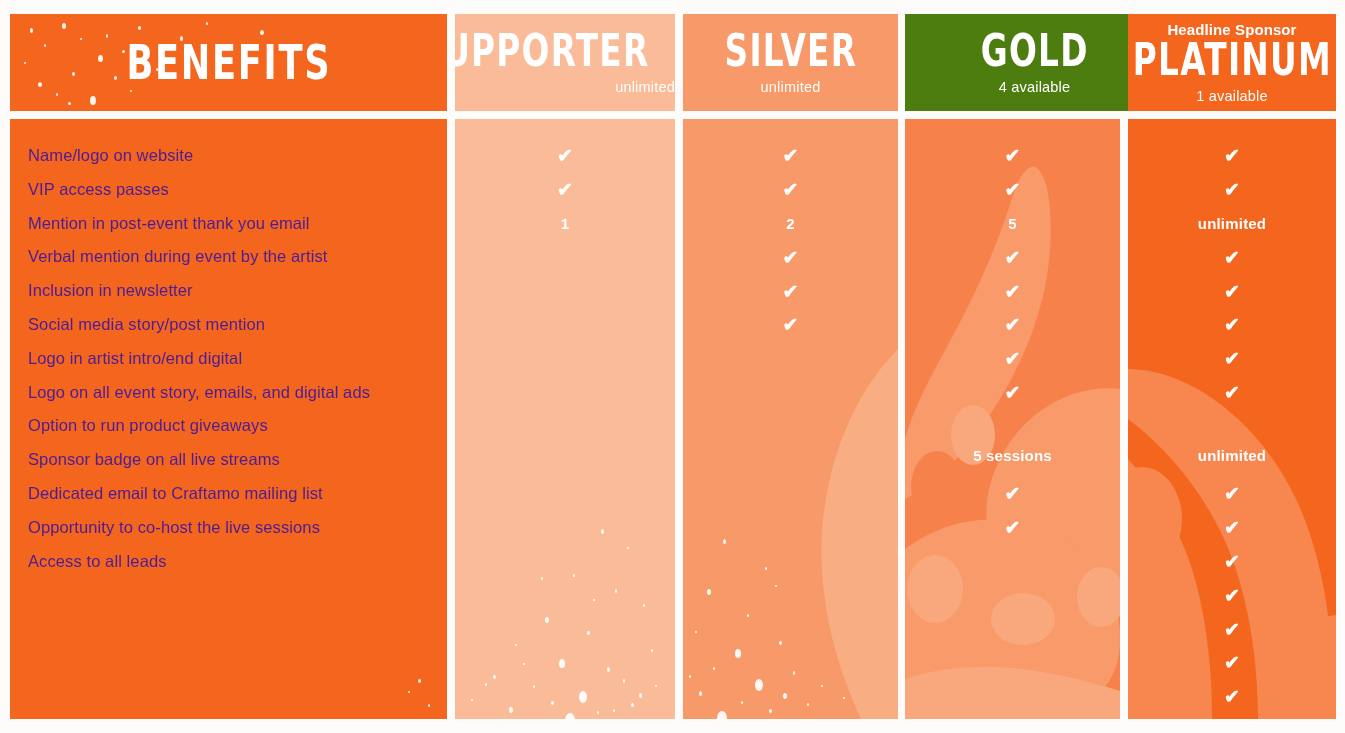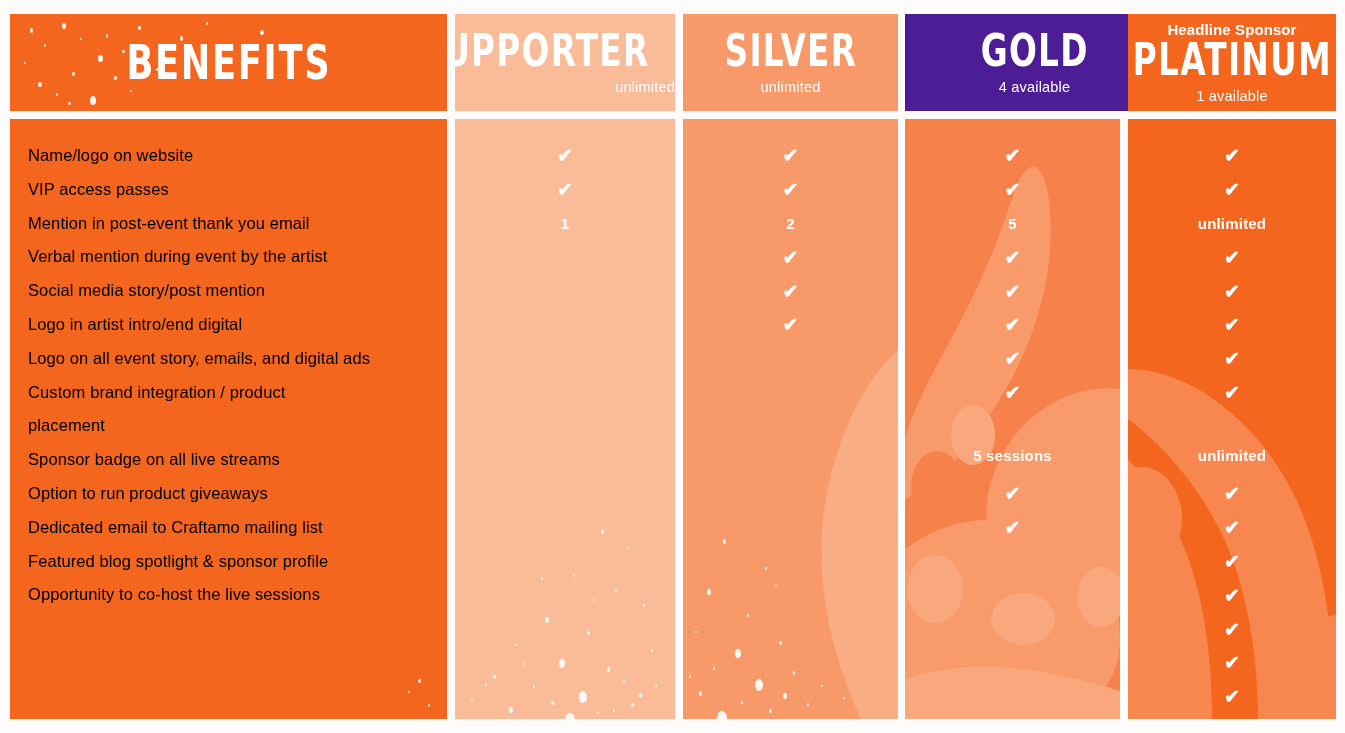--- a/index.html
+++ b/index.html
@@ -36,21 +36,21 @@
   }
 
   .hdr-benefits {
     left: 10px;
     width: 437px;
     background: #f4651d;
   }
 
   .hdr-supporter { left: 455px;  width: 220px; background: #fabb99; align-items: flex-end; }
   .hdr-silver    { left: 683px;  width: 215px; background: #f79968; }
-  .hdr-gold      { left: 905px;  width: 259px; background: #4c1d95; }
+  .hdr-gold      { left: 905px;  width: 259px; background: #4d7c0f; }
   .hdr-platinum  { left: 1128px; width: 208px; background: #f4651d; }
 
   
   .tier-name {
     font-family: "DejaVu Sans", sans-serif;
     font-weight: 700;
     font-size: 40px;
     line-height: 1.0;
     letter-spacing: 1.5px;
     color: #ffffff;
@@ -111,21 +111,21 @@
   .benefit-list {
     position: relative;
     list-style: none;
     z-index: 3;
   }
 
   .benefit-item {
     height: 33.8px;
     line-height: 33.8px;
     font-size: 16.5px;
-    color: #000000;
+    color: #4c1d95;
     letter-spacing: 0.1px;
     white-space: nowrap;
   }
   .benefit-item.two-line {
     height: 67.6px;
     line-height: 33.8px;
     white-space: normal;
     width: 330px;
   }
 
@@ -233,29 +233,29 @@
     <div class="speckles">
       <i style="left:408px; top:560px; width:3px; height:4px;"></i>
       <i style="left:418px; top:585px; width:2px; height:3px;"></i>
       <i style="left:398px; top:572px; width:2px; height:2px;"></i>
     </div>
     <ul class="benefit-list">
       <li class="benefit-item">Name/logo on website</li>
       <li class="benefit-item">VIP access passes</li>
       <li class="benefit-item">Mention in post-event thank you email</li>
       <li class="benefit-item">Verbal mention during event by the artist</li>
+      <li class="benefit-item">Inclusion in newsletter</li>
       <li class="benefit-item">Social media story/post mention</li>
       <li class="benefit-item">Logo in artist intro/end digital</li>
       <li class="benefit-item">Logo on all event story, emails, and digital ads</li>
-      <li class="benefit-item two-line">Custom brand integration / product placement</li>
+      <li class="benefit-item">Option to run product giveaways</li>
       <li class="benefit-item">Sponsor badge on all live streams</li>
-      <li class="benefit-item">Option to run product giveaways</li>
       <li class="benefit-item">Dedicated email to Craftamo mailing list</li>
-      <li class="benefit-item">Featured blog spotlight &amp; sponsor profile</li>
       <li class="benefit-item">Opportunity to co-host the live sessions</li>
+      <li class="benefit-item">Access to all leads</li>
     </ul>
   </div>
 
   <div class="panel body body-supporter">
     <div class="speckles">
       <i style="left:146px; top:410px; width:3px;  height:5px;"></i>
       <i style="left:118px; top:455px; width:2px;  height:3px;"></i>
       <i style="left:160px; top:470px; width:2px;  height:4px;"></i>
       <i style="left:172px; top:428px; width:2px;  height:2px;"></i>
       <i style="left:90px;  top:498px; width:4px;  height:6px;"></i>

